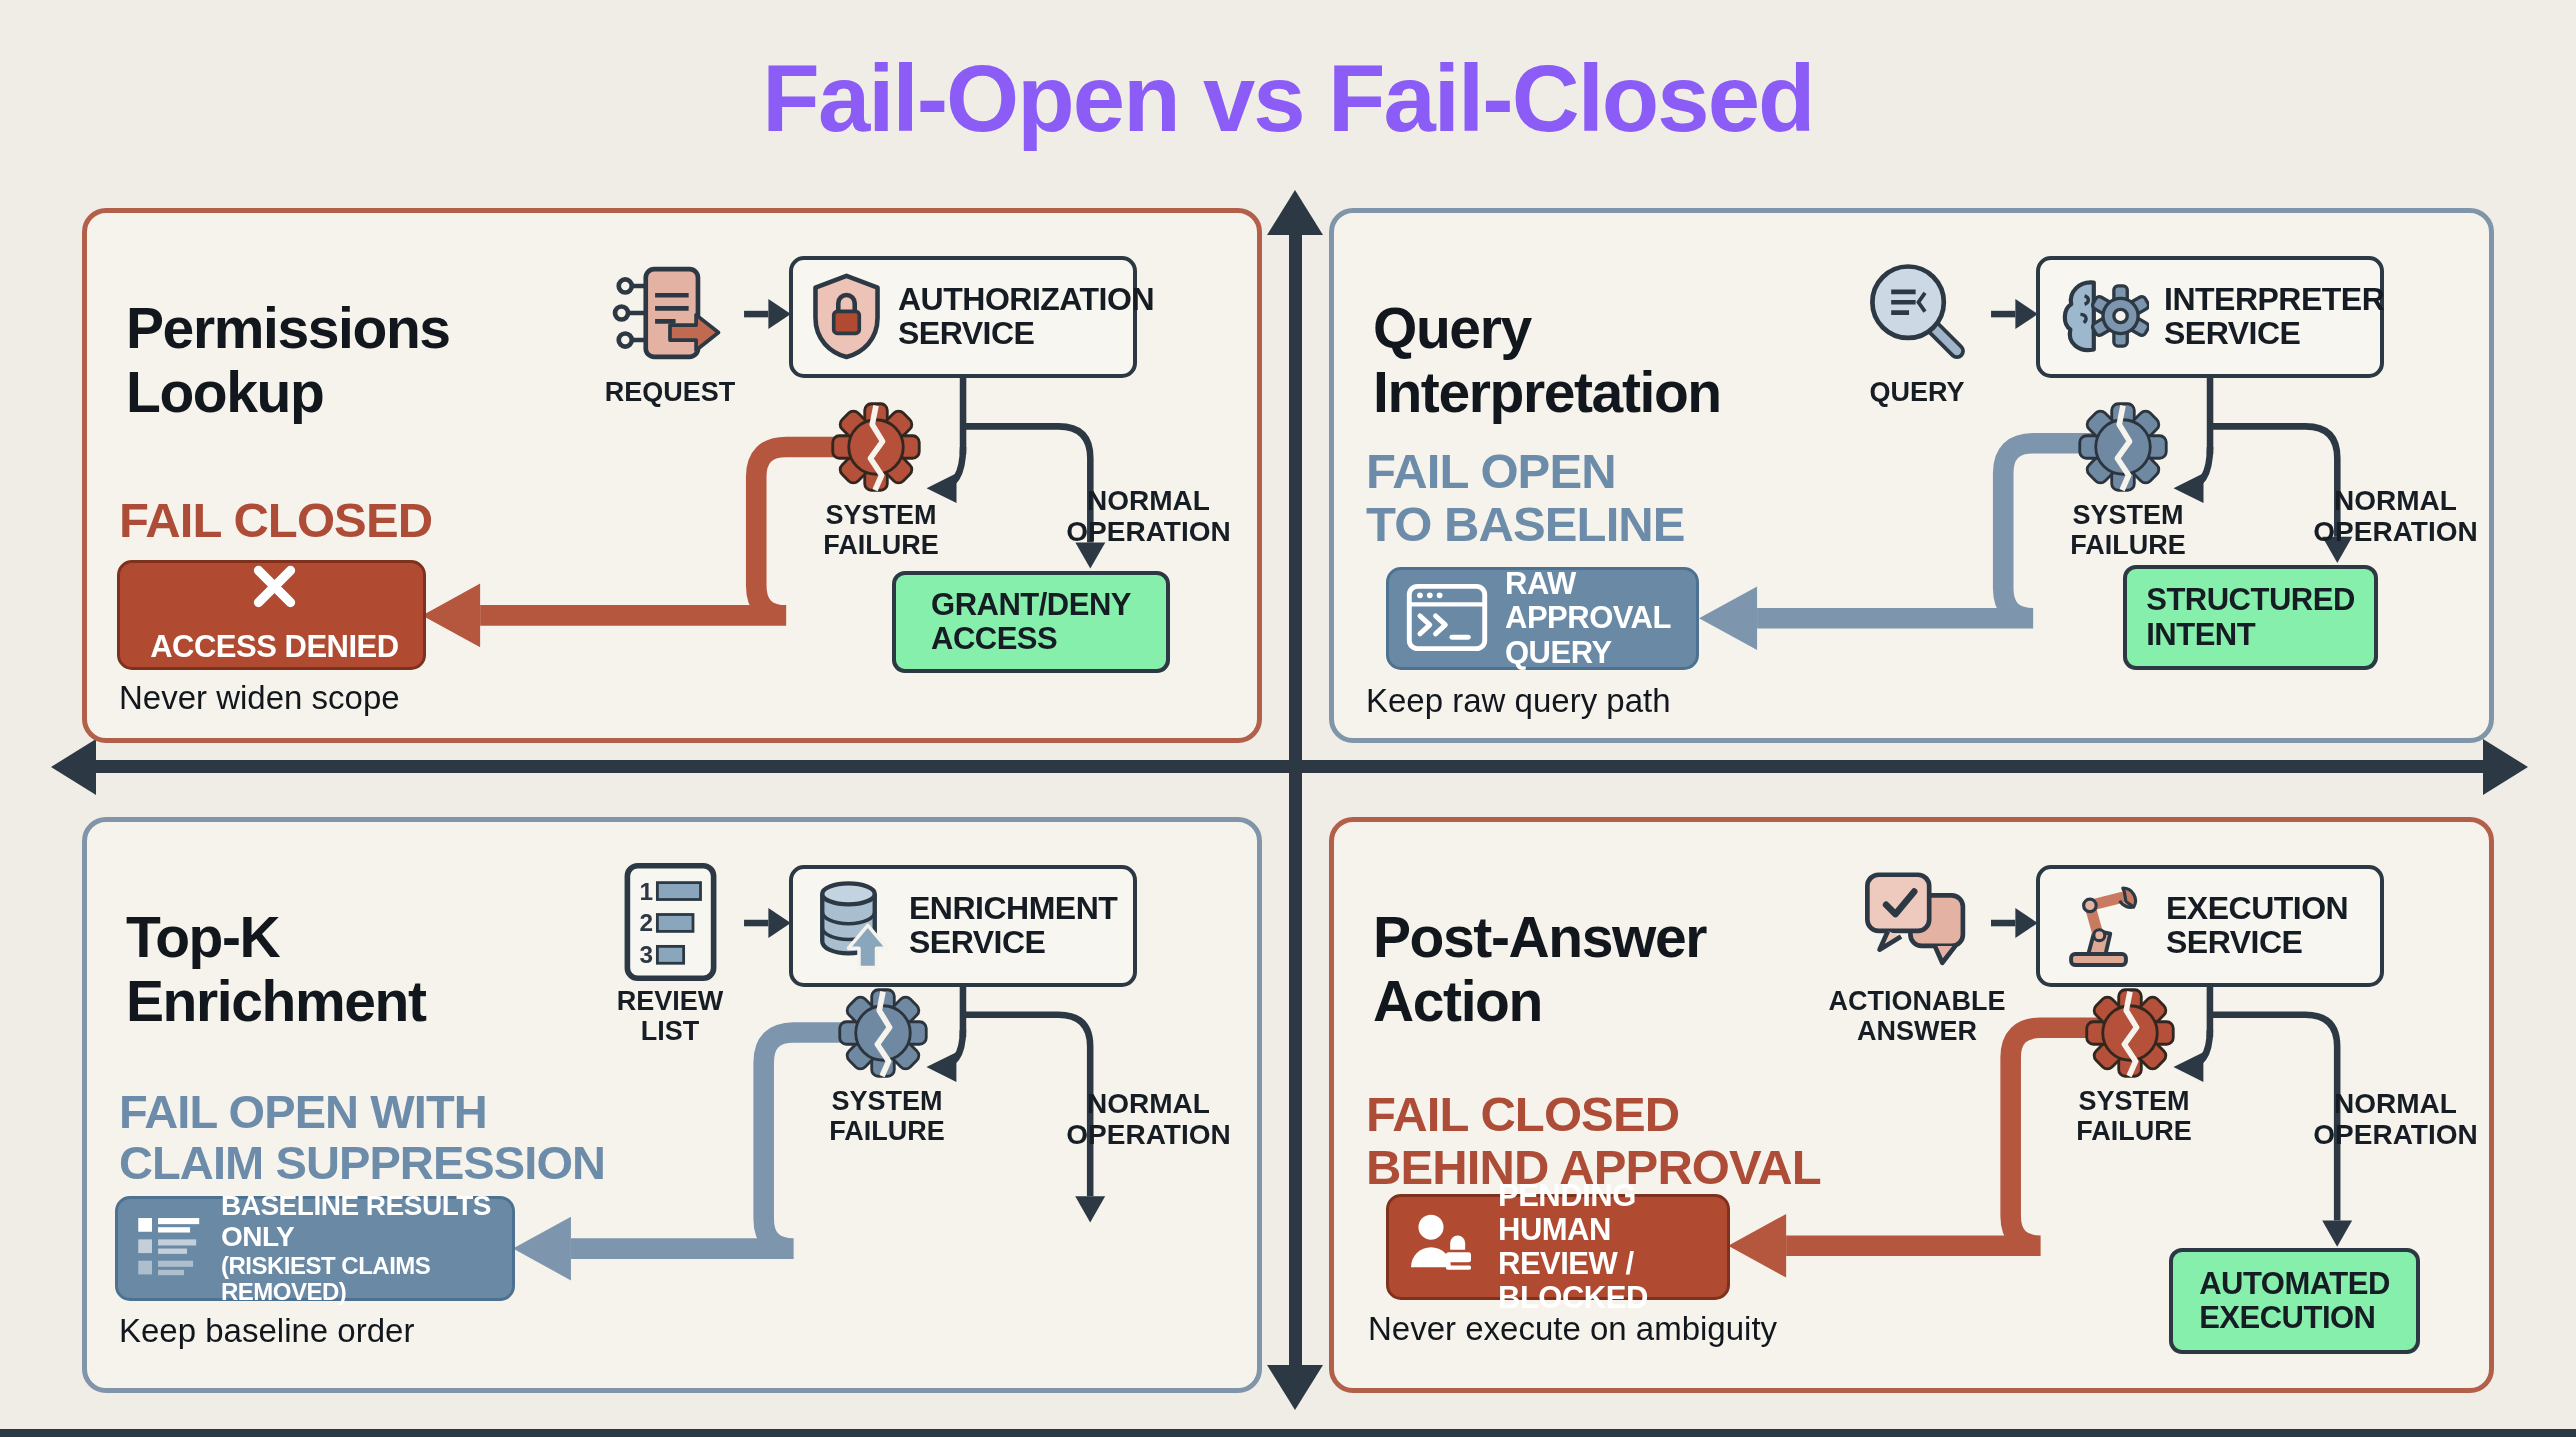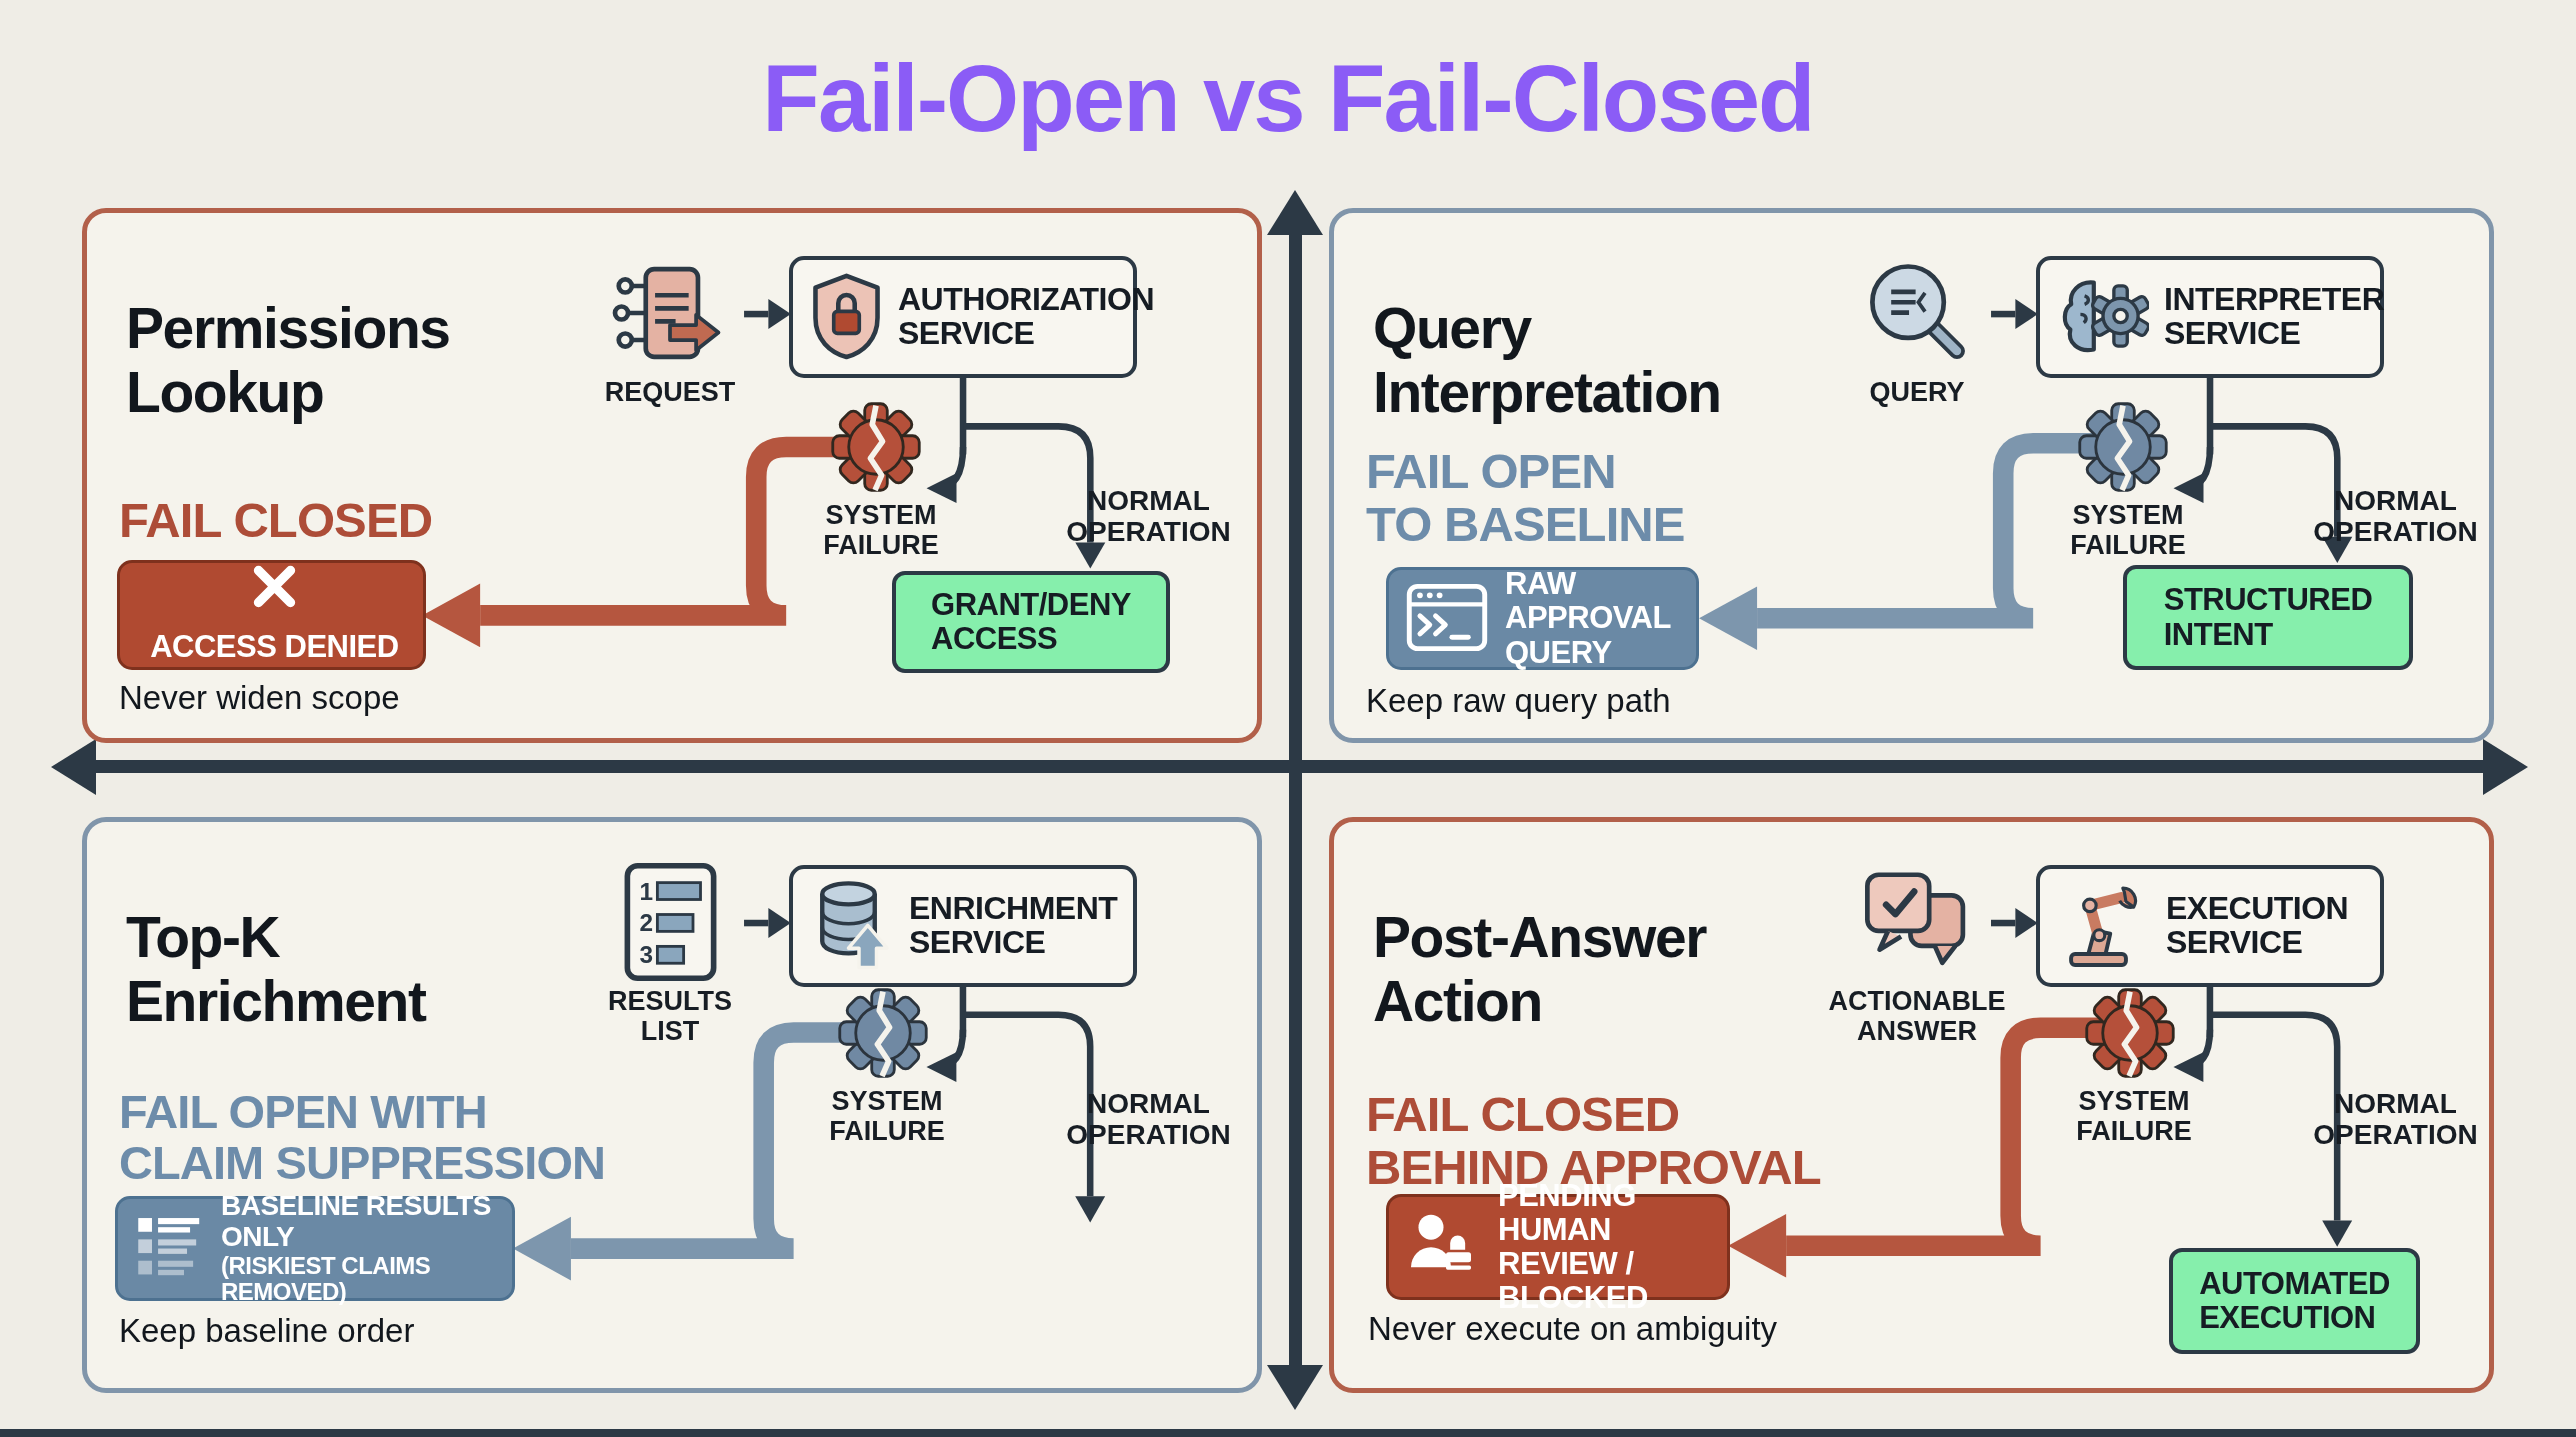--- a/index.html
+++ b/index.html
@@ -47,21 +47,21 @@
   .row-bottom .failure-label{left:711px;top:265px;}
   .normal-label{position:absolute;width:183px;text-align:center;font-weight:bold;font-size:28px;
     line-height:1.1;color:#171d24;left:970px;}
   .row-top .normal-label{top:273px;}
   .row-bottom .normal-label{top:267px;}
 
   .normal-box{position:absolute;background:#86efac;border:4.7px solid #2c3945;border-radius:13px;
     display:flex;align-items:center;justify-content:center;text-align:left;
     font-weight:bold;font-size:31px;line-height:1.1;color:#161c23;box-sizing:border-box;letter-spacing:-0.5px;}
   .q-tl .normal-box{left:805px;top:358px;width:278px;height:102px;}
-  .q-tr .normal-box{left:789px;top:352px;width:290px;height:105px;}
+  .q-tr .normal-box{left:789px;top:352px;width:255px;height:105px;}
   .q-bl .normal-box{left:856px;top:402px;width:288px;height:106px;}
   .q-br .normal-box{left:835px;top:426px;width:251px;height:106px;}
 
   .mode-heading{position:absolute;left:32px;font-weight:bold;font-size:49px;line-height:1.09;
     letter-spacing:-0.9px;}
   .mode-heading.red{color:#ad4d38;}
   .mode-heading.blue{color:#6d8caa;}
   .q-tl .mode-heading{top:281px;}
   .q-tr .mode-heading{top:232px;}
   .q-bl .mode-heading{top:264px;font-size:47px;}
@@ -292,21 +292,21 @@
       <svg width="95" height="120" viewBox="0 0 100 128">
         <rect x="4" y="4" width="92" height="120" rx="11" fill="#f8f6f0" stroke="#2c3945" stroke-width="6"></rect>
         <text x="17" y="40" font-family="Liberation Sans, sans-serif" font-size="26" font-weight="bold" fill="#2c3945">1</text>
         <text x="17" y="74" font-family="Liberation Sans, sans-serif" font-size="26" font-weight="bold" fill="#2c3945">2</text>
         <text x="17" y="108" font-family="Liberation Sans, sans-serif" font-size="26" font-weight="bold" fill="#2c3945">3</text>
         <rect x="36" y="22" width="46" height="18" fill="#8aa6bd" stroke="#2c3945" stroke-width="3"></rect>
         <rect x="36" y="56" width="38" height="18" fill="#8aa6bd" stroke="#2c3945" stroke-width="3"></rect>
         <rect x="36" y="90" width="28" height="18" fill="#8aa6bd" stroke="#2c3945" stroke-width="3"></rect>
       </svg>
     </div>
-    <div class="input-label pre">RESULTS
+    <div class="input-label pre">REVIEW
 LIST</div>
 
     <div class="service-box">
       <span>
         <svg width="84" height="97" viewBox="0 0 96 110">
           <path d="M14,20 V74 C14,82 27,88 44,88 C61,88 74,82 74,74 V20" fill="#a9becf" stroke="#2c3945" stroke-width="5"></path>
           <ellipse cx="44" cy="20" rx="30" ry="12" fill="#c3d3e0" stroke="#2c3945" stroke-width="5"></ellipse>
           <path d="M14,40 C14,48 27,54 44,54 C61,54 74,48 74,40 M14,58 C14,66 27,72 44,72 C61,72 74,66 74,58" fill="none" stroke="#2c3945" stroke-width="4"></path>
           <path d="M56,104 v-22 h-12 l22,-26 22,26 h-12 v22 z" fill="#8aa6bd" stroke="#f5f3ec" stroke-width="4" stroke-linejoin="round"></path>
         </svg>

